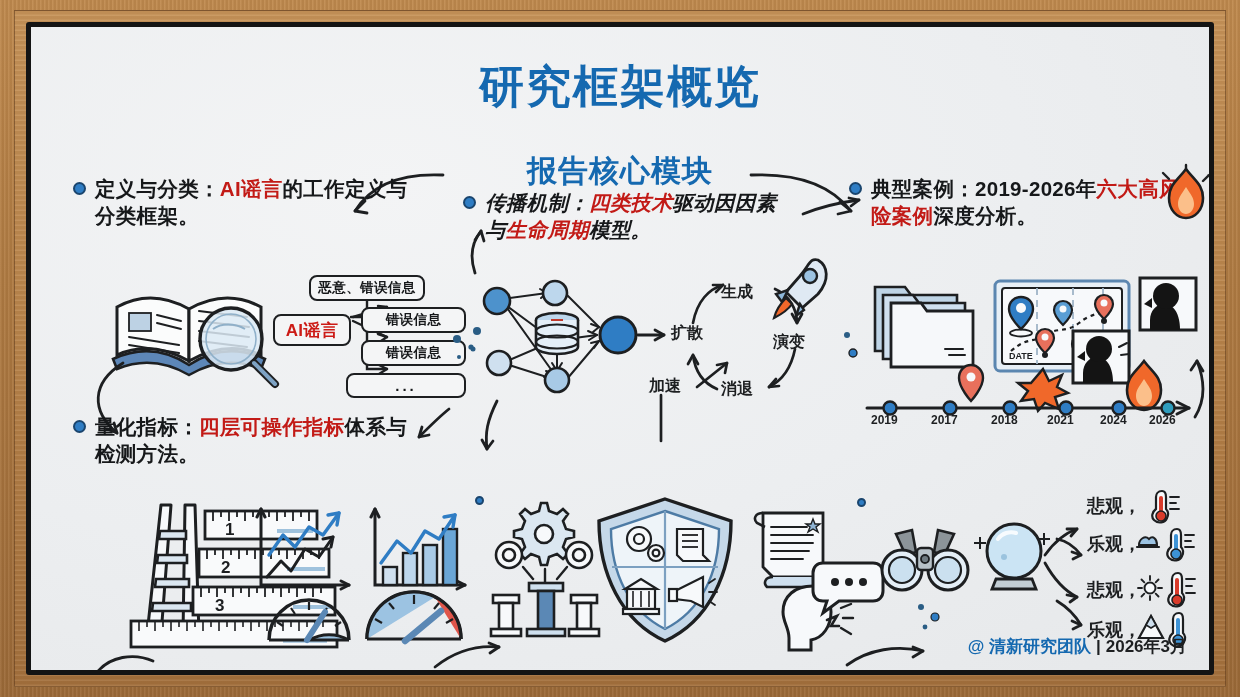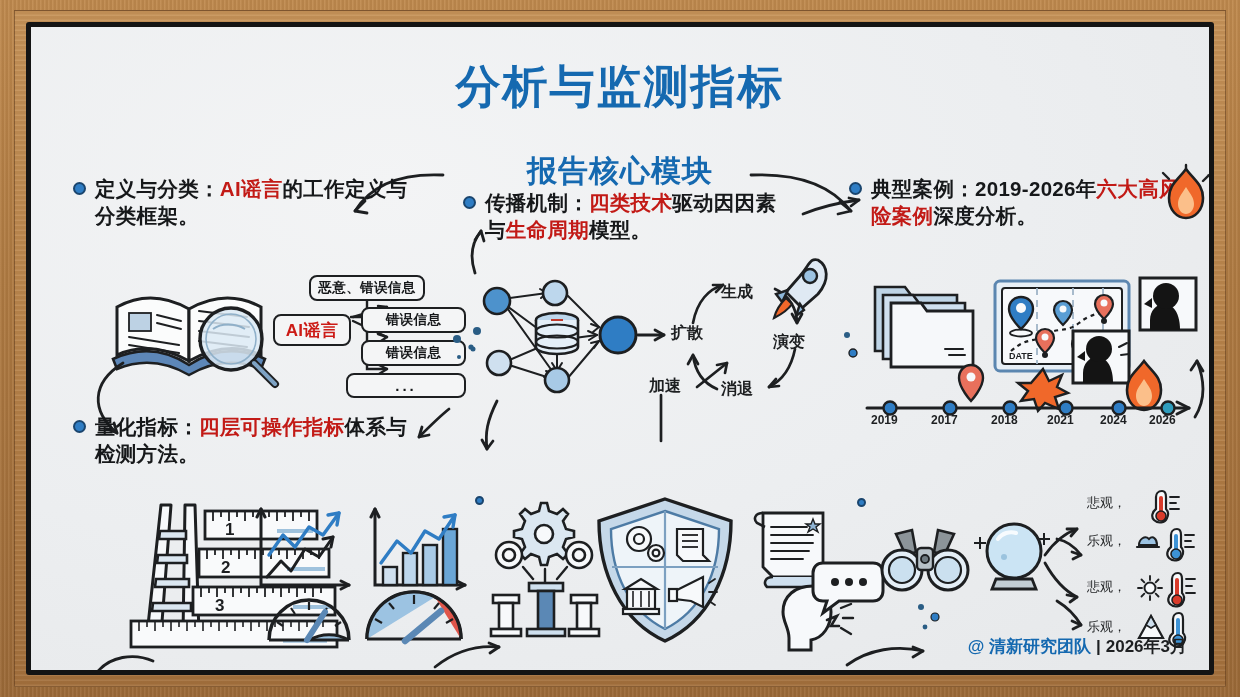--- a/index.html
+++ b/index.html
@@ -90,21 +90,21 @@
   
   .lbl {
     position: absolute; font-size: 16px; font-weight: bold; color: #1d1f21;
     white-space: nowrap;
     text-align: right;
   }
   .yr {
     position: absolute; font-size: 12px; font-weight: bold; color: #1d1f21;
   }
   .scen {
-    position: absolute; font-size: 13px; font-weight: normal; color: #1d1f21;
+    position: absolute; font-size: 18px; font-weight: bold; color: #1d1f21;
     white-space: nowrap;
   }
   #footer {
     position: absolute; right: 22px; bottom: 12px;
     font-size: 17px; font-weight: bold; color: #1569b0;
     white-space: nowrap;
   }
   #footer .sep { color: #1d1f21; margin: 0 5px; }
   #footer .date { color: #1d1f21; }
 
@@ -112,21 +112,21 @@
   .art { position: absolute; }
 </style>
 </head>
 <body>
 
 <div id="frame">
   <div id="board-bezel"></div>
 
   <div id="board">
 
-    <div id="title" class="cn">分析与监测指标</div>
+    <div id="title" class="cn">研究框架概览</div>
 
     <svg id="title-rule" width="545" height="24" viewBox="0 0 545 24">
       <path d="M28 12 C 150 8, 400 8, 518 11" stroke="#1d1f21" stroke-width="2.6" fill="none" stroke-linecap="round"></path>
       <circle cx="12" cy="12" r="3.2" fill="#1d1f21"></circle>
       <circle cx="533" cy="12" r="3.2" fill="#1d1f21"></circle>
     </svg>
 
     <div id="subtitle" class="cn">报告核心模块</div>
 
     <svg style="left:300px; top:140px;" width="120" height="60">
@@ -190,21 +190,21 @@
     <div class="mbox" style="left:278px; top:248px; width:116px; height:26px;">恶意、错误信息</div>
     <div class="mbox" style="left:330px; top:280px; width:105px; height:26px;">错误信息</div>
     <div class="mbox" style="left:330px; top:313px; width:105px; height:26px;">错误信息</div>
     <div class="mbox" style="left:315px; top:346px; width:120px; height:25px; font-size:15px; letter-spacing:3px;">...</div>
 
     <svg style="left:52px; top:330px;" width="70" height="90">
       <path d="M40 6 C 8 26, 8 54, 34 76" stroke="#1d1f21" stroke-width="2.8" fill="none" stroke-linecap="round"></path>
       <path d="M34 76 L24 72 M34 76 L31 66" stroke="#1d1f21" stroke-width="2.8" fill="none" stroke-linecap="round"></path>
     </svg>
 
-    <div class="module" style="left:432px; top:162px; width:330px;">
+    <div class="module" style="left:432px; top:162px; width:330px;font-style:italic;">
       <div class="mod-head">
         <span class="bullet"></span>
         <div class="mod-text cn"><span>传播机制：</span><span class="hl">四类技术</span><span>驱动因因素与</span><span class="hl">生命周期</span><span>模型。</span></div>
       </div>
     </div>
 
     <svg style="left:434px; top:200px;" width="30" height="50">
       <path d="M10 46 C 4 28, 8 14, 16 4" stroke="#1d1f21" stroke-width="2.8" fill="none" stroke-linecap="round"></path>
       <path d="M16 4 L10 13 M16 4 L19 14" stroke="#1d1f21" stroke-width="2.8" fill="none" stroke-linecap="round"></path>
     </svg>

